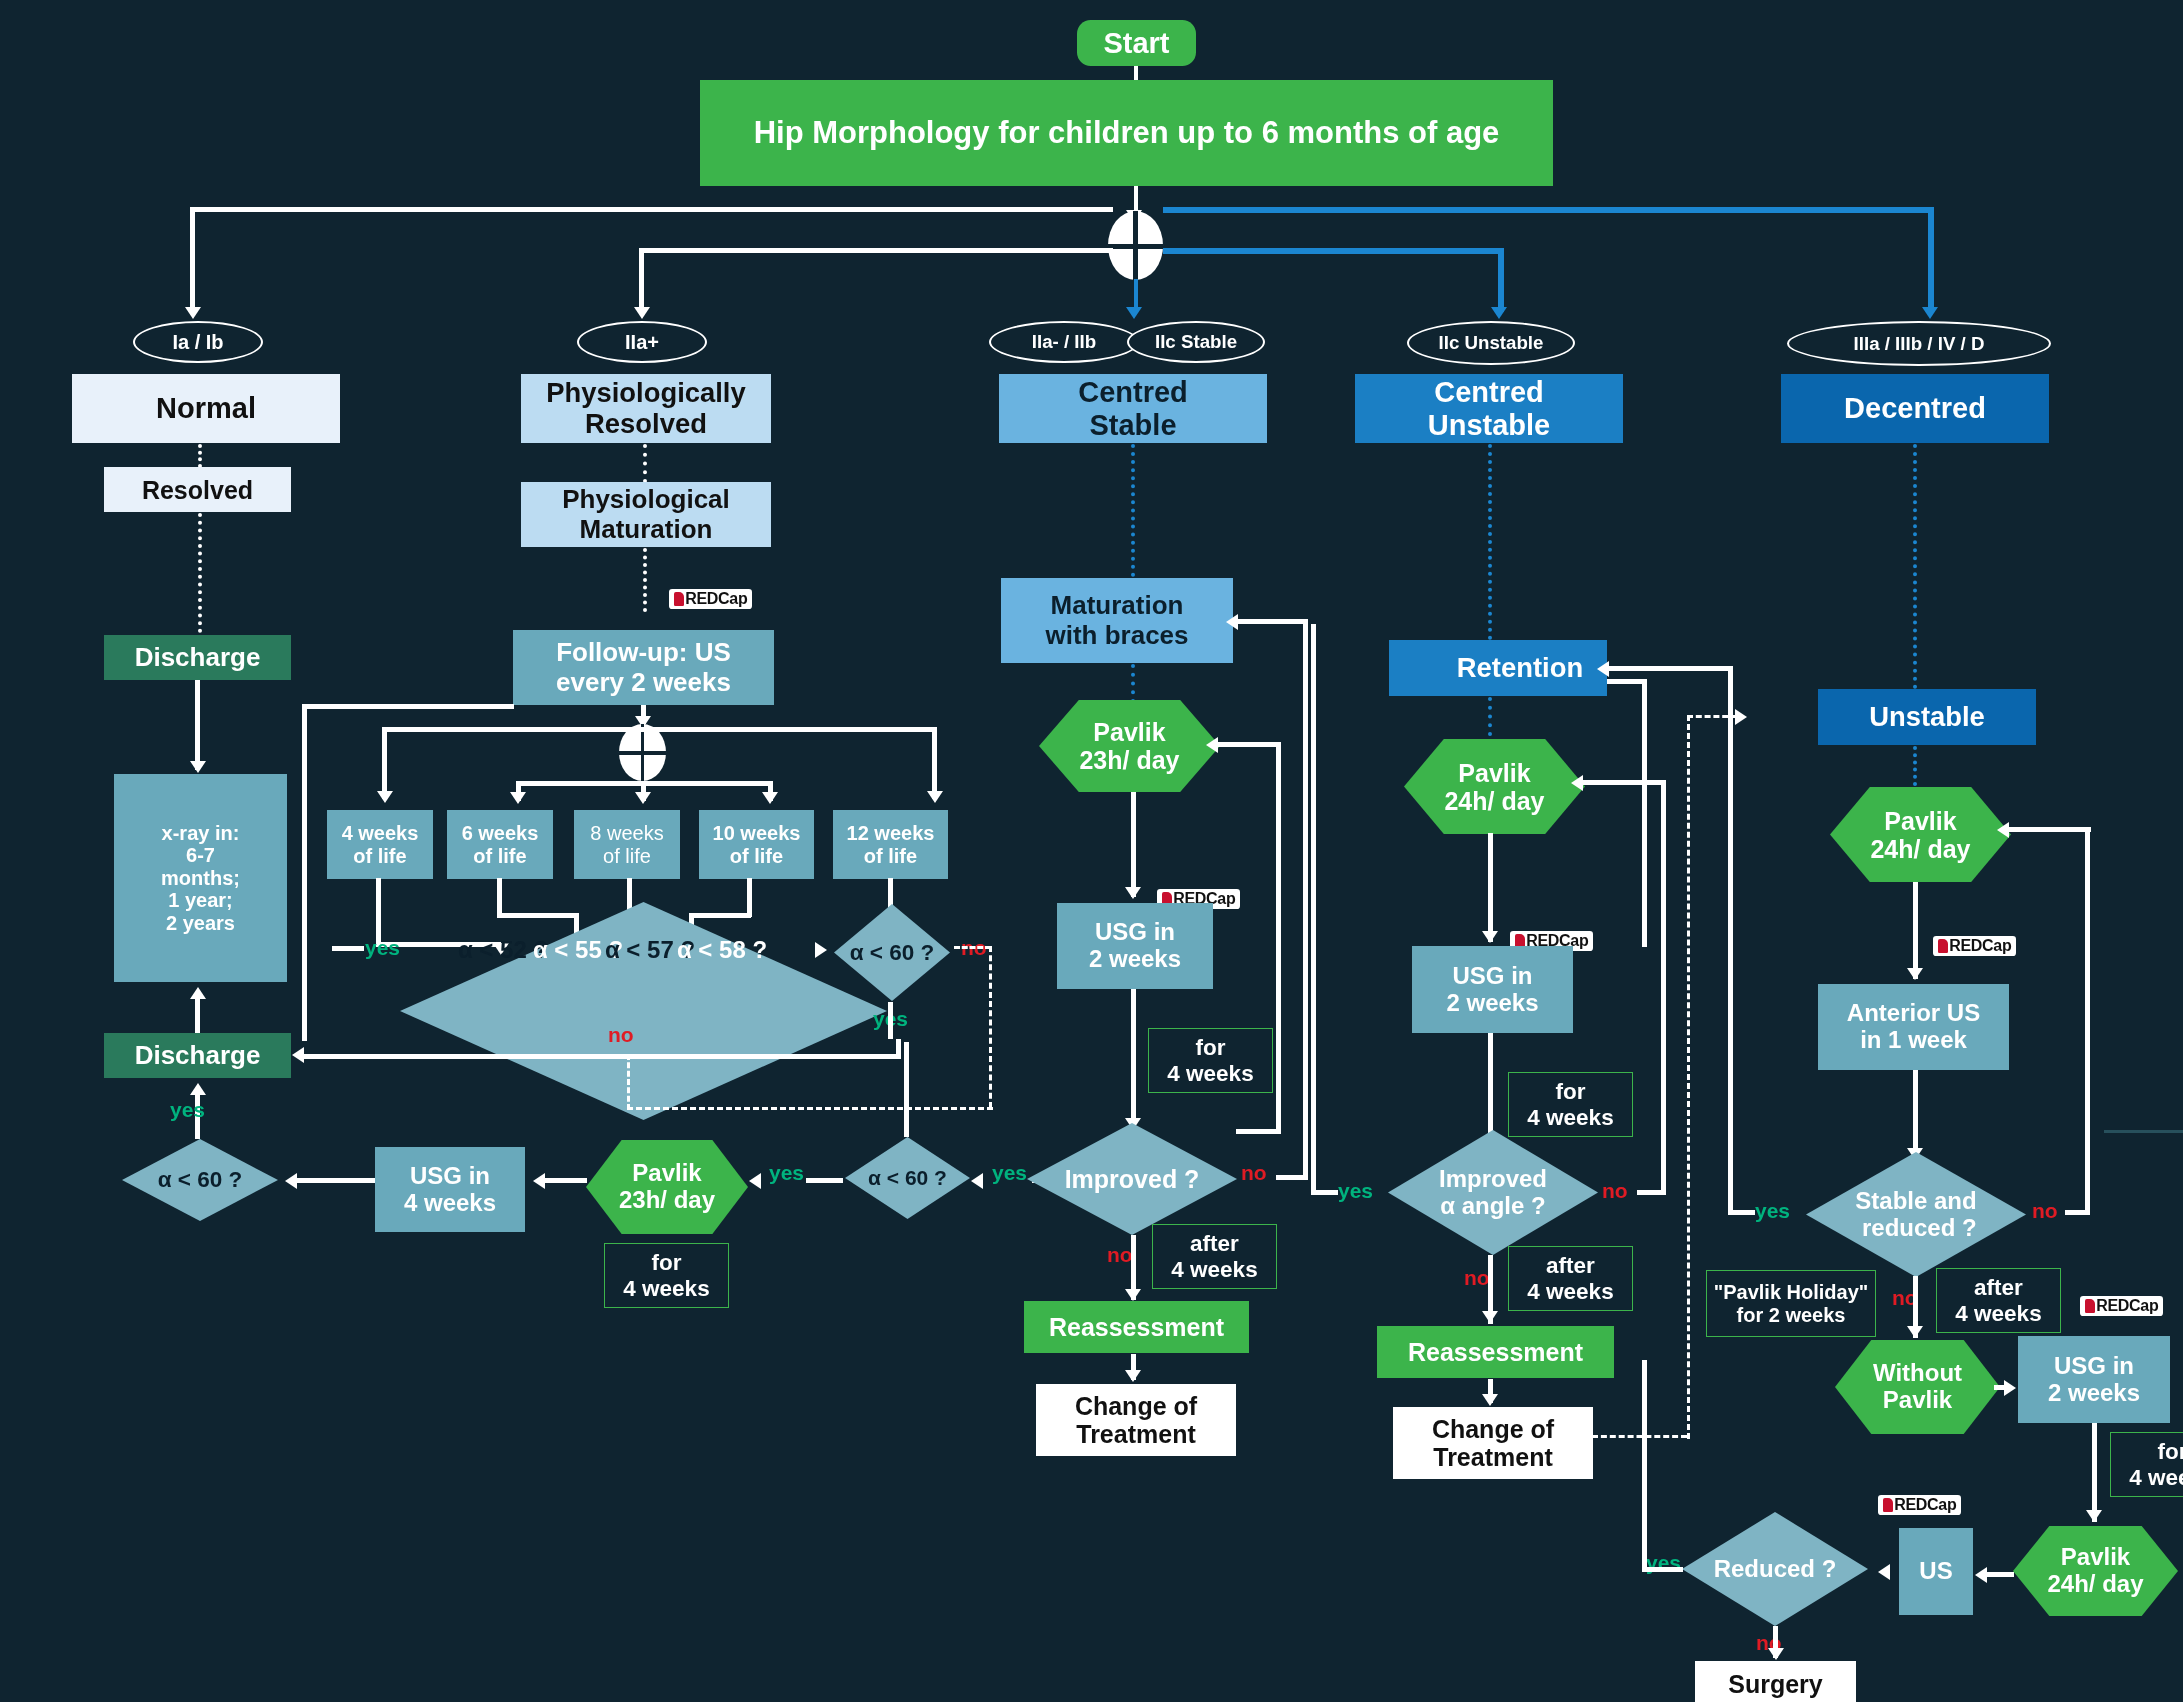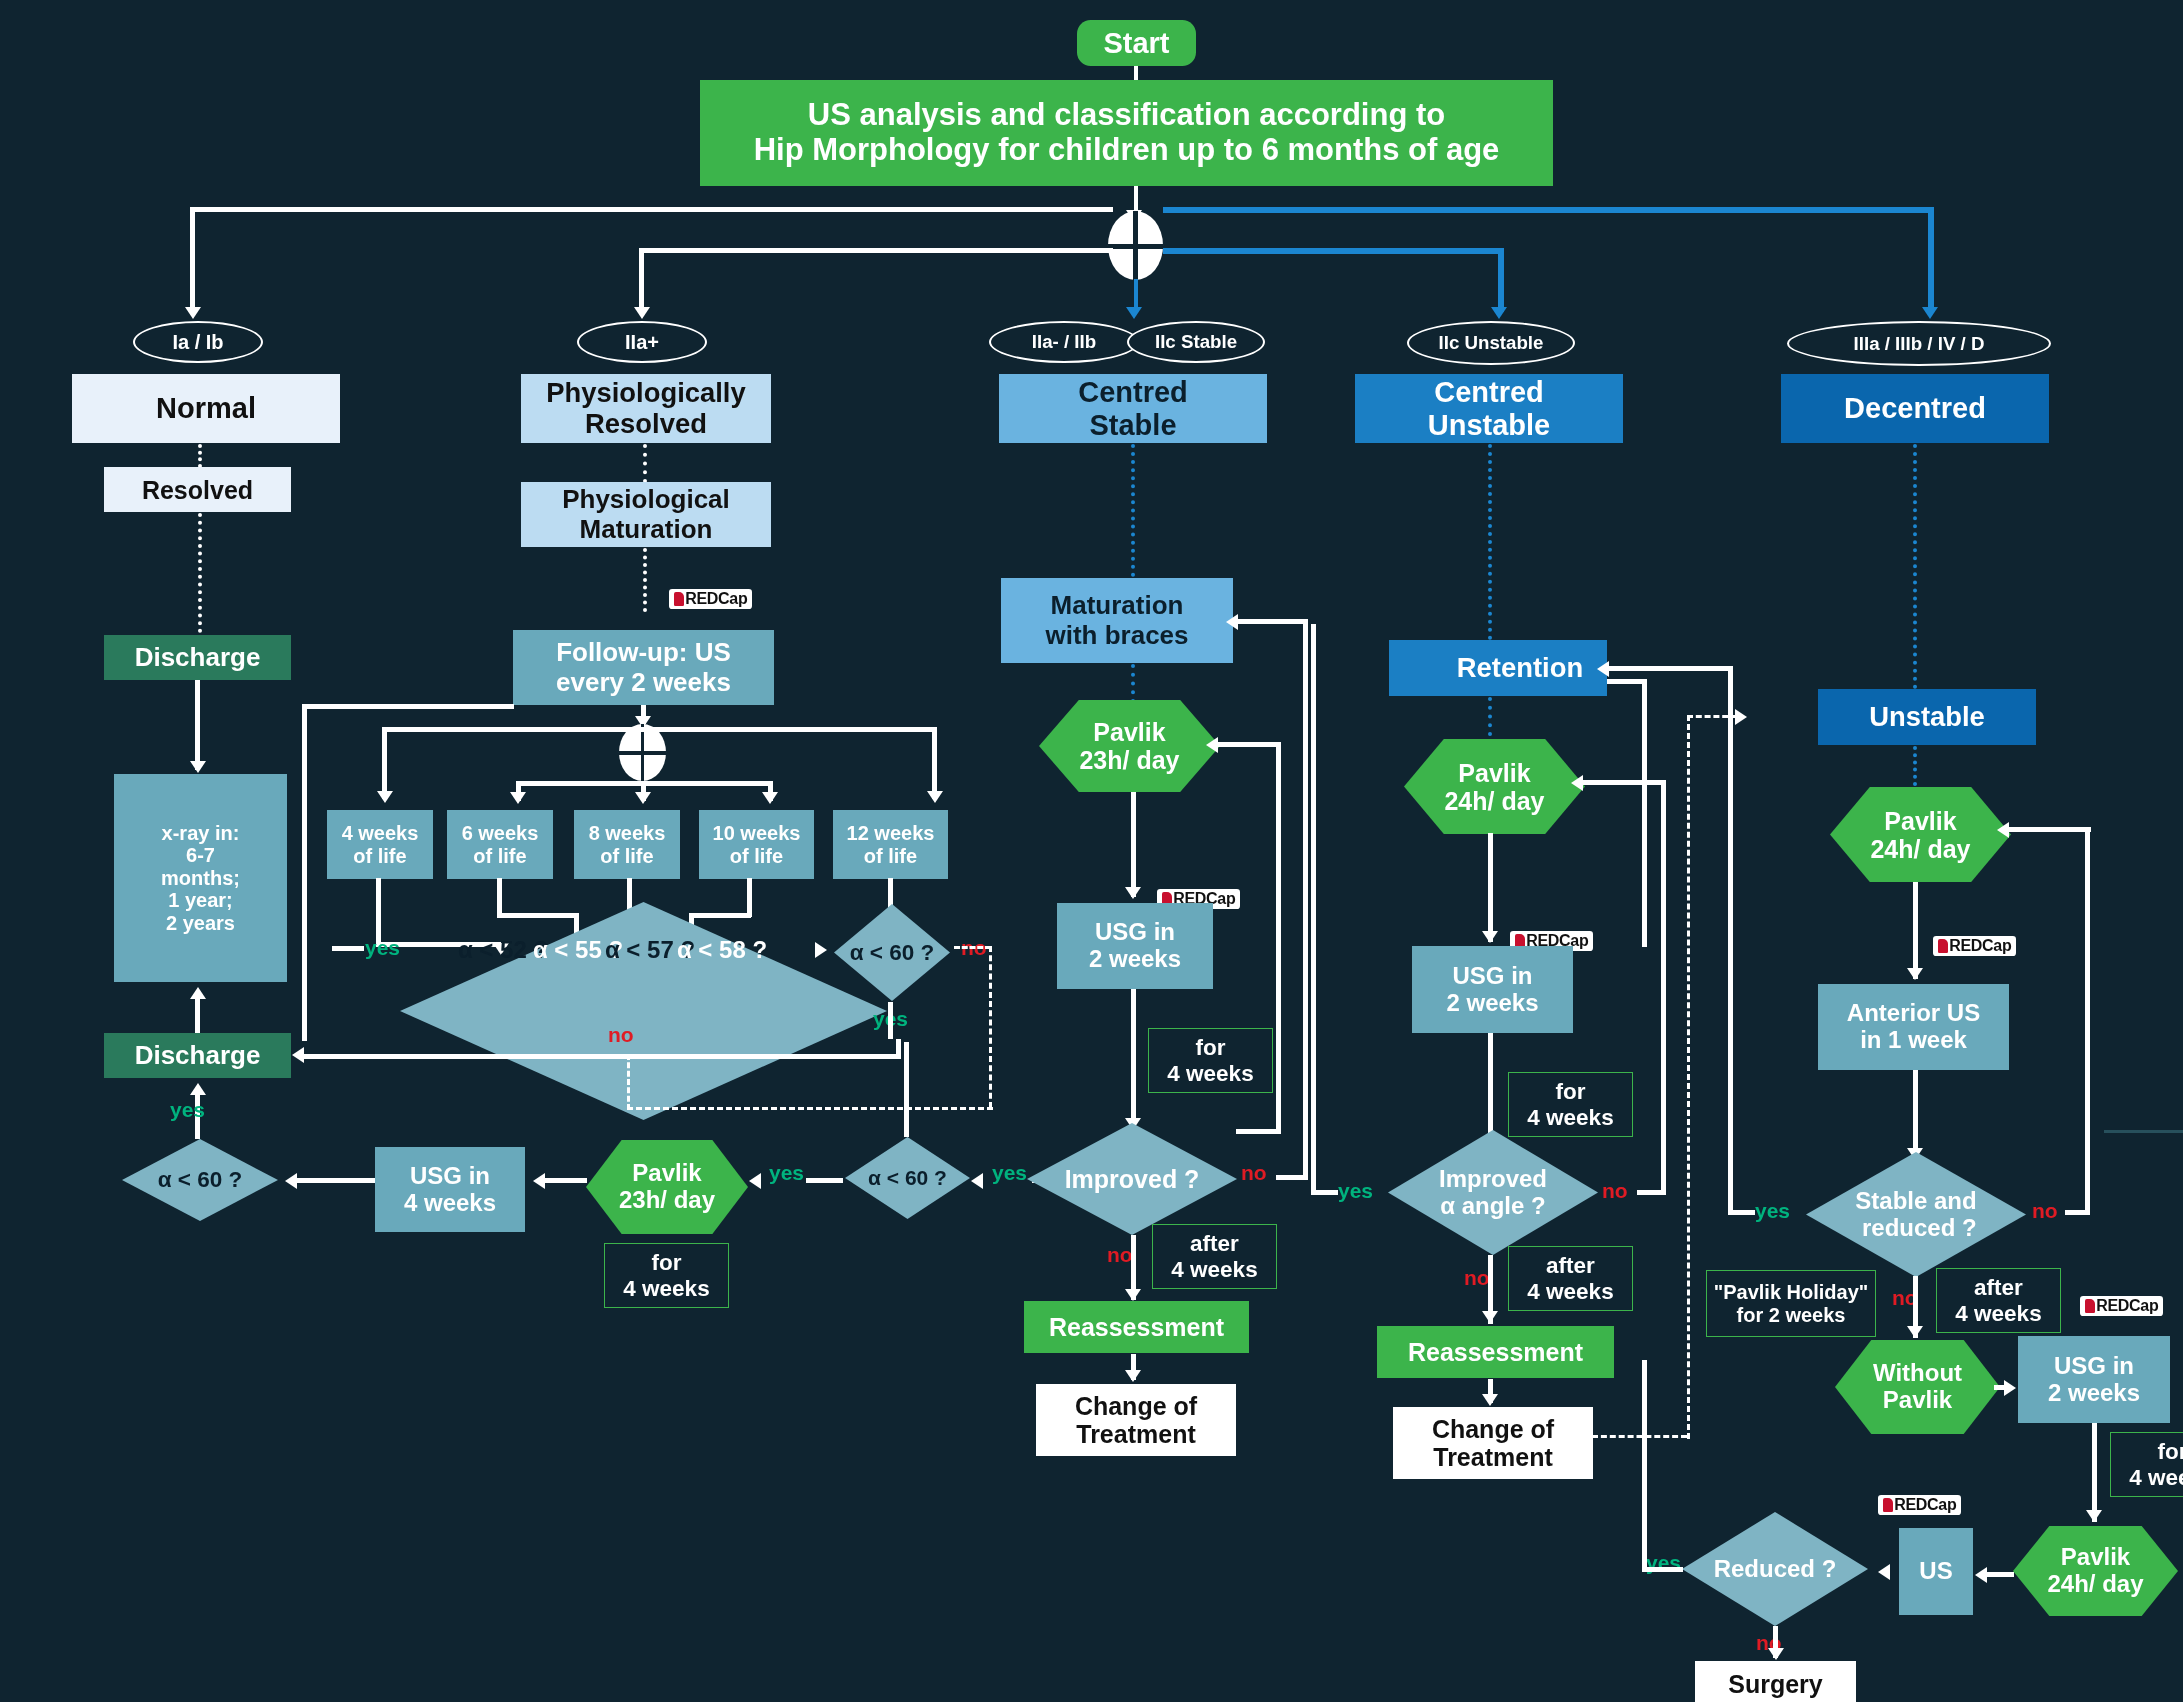--- a/index.html
+++ b/index.html
@@ -66,21 +66,20 @@
 </style>
 </head>
 <body>
 
 <div id="stage">
 
   <div class="node greenflag" style="left:1049px;top:20px;width:119px;height:46px;font-size:29px;font-weight:bold;">Start</div>
   <div class="ln" style="left:1106px;top:66px;width:3.7px;height:26px;"></div>
 
   <div class="node green" style="left:672px;top:80px;width:853px;height:106px;font-size:31px;font-weight:bold;flex-direction:column;">
-    <span>US analysis and classification  according to</span>
     <span>Hip Morphology  for children  up to 6 months of age</span>
   </div>
   <div class="ln" style="left:1106px;top:186px;width:3.7px;height:30px;"></div>
   <div class="arrowD" style="left:1098px;top:210px;"></div>
 
   <div class="junction" style="left:1080px;top:211px;width:55px;height:69px;"></div>
 
   <div class="ln" style="left:162px;top:207px;width:923px;height:5px;"></div>
   <div class="ln" style="left:162px;top:207px;width:5px;height:105px;"></div>
   <div class="arrowD" style="left:157px;top:307px;"></div>
@@ -184,21 +183,21 @@
   <div class="arrowD" style="left:482px;top:792px;"></div>
   <div class="ln" style="left:613px;top:781px;width:5px;height:20px;"></div>
   <div class="arrowD" style="left:607px;top:792px;"></div>
   <div class="ln" style="left:740px;top:781px;width:5px;height:20px;"></div>
   <div class="arrowD" style="left:734px;top:792px;"></div>
 
   <div class="node teal" style="left:299px;top:810px;width:106px;height:69px;font-size:20px;font-weight:bold;white-space:pre-line;">4 weeks
 of life</div>
   <div class="node teal" style="left:419px;top:810px;width:106px;height:69px;font-size:20px;font-weight:bold;white-space:pre-line;">6 weeks
 of life</div>
-  <div class="node teal" style="left:546px;top:810px;width:106px;height:69px;font-size:20px;font-weight:bold;white-space:pre-line;">8 weeks
+  <div class="node teal" style="left:546px;top:810px;width:106px;height:69px;font-size:20px;font-weight:normal;white-space:pre-line;">8 weeks
 of life</div>
   <div class="node teal" style="left:671px;top:810px;width:115px;height:69px;font-size:20px;font-weight:bold;white-space:pre-line;">10 weeks
 of life</div>
   <div class="node teal" style="left:805px;top:810px;width:115px;height:69px;font-size:20px;font-weight:bold;white-space:pre-line;">12 weeks
 of life</div>
 
   <div class="ln" style="left:348px;top:878px;width:5px;height:67px;"></div>
   <div class="ln" style="left:348px;top:942px;width:125px;height:5px;"></div>
   <div class="arrowD" style="left:465px;top:943px;"></div>
 

